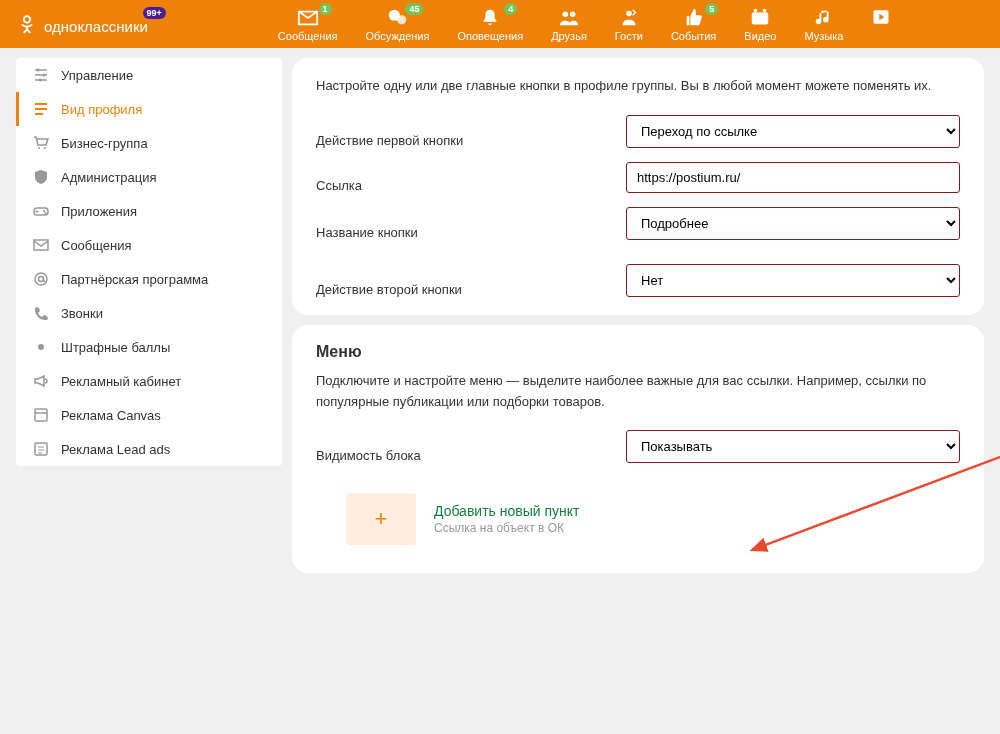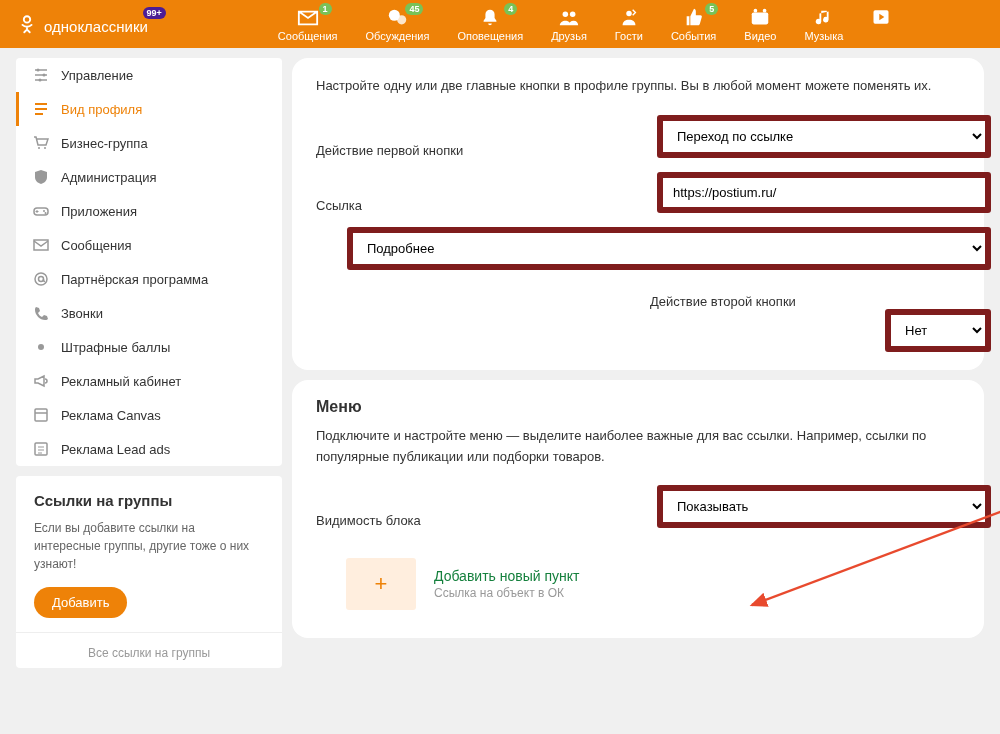--- a/index.html
+++ b/index.html
@@ -24,24 +24,24 @@
 .links-title { font-size: 15px; font-weight: bold; margin-bottom: 10px; }
 .links-desc { font-size: 12px; color: #666; line-height: 1.5; margin-bottom: 14px; }
 .btn-add { background: #ee8208; color: #fff; border: none; border-radius: 16px; padding: 8px 18px; font-size: 13px; cursor: pointer; }
 .links-footer { text-align: center; padding: 12px 0 4px; border-top: 1px solid #eee; margin: 14px -18px -12px; }
 .links-footer a { color: #999; font-size: 12px; text-decoration: none; }
 .main { flex: 1; }
 .card { background: #fff; border-radius: 16px; padding: 18px 24px; margin-bottom: 10px; }
 .card-desc { font-size: 13px; color: #333; line-height: 1.6; margin-bottom: 18px; }
 .card-title { font-size: 16px; font-weight: bold; margin-bottom: 10px; }
 .form-row { display: flex; align-items: flex-end; margin-bottom: 14px; }
-.form-row:last-child { margin-bottom: 0; flex-direction: column; }
+.form-row:last-child { margin-bottom: 0; }
 .form-label { width: 310px; font-size: 13px; color: #333; }
 .form-control { flex: 1; }
-select, input[type=text] { width: 100%; padding: 7px 10px; border: 6px solid #7f1d1d; border-radius: 3px; font-size: 13px; background: #fff; margin-left: 31px; }
+select, input[type=text] { width: 100%; padding: 7px 10px; border: 1px solid #7f1d1d; border-radius: 3px; font-size: 13px; background: #fff; }
 .menu-add { display: flex; align-items: center; gap: 18px; padding: 10px 30px 10px 30px; }
 .menu-add-icon { width: 70px; height: 52px; background: #ffeede; display: flex; align-items: center; justify-content: center; border-radius: 3px; color: #ee8208; font-size: 22px; font-weight: 300; cursor: pointer; }
 .menu-add-text { display: flex; flex-direction: column; gap: 2px; }
 .menu-add-title { color: #15803d; font-size: 14px; }
 .menu-add-sub { color: #999; font-size: 12px; }
 </style>
 </head>
 <body>
 
 <div class="header">
@@ -204,42 +204,35 @@
         <span class="side-label">Реклама Canvas</span>
       </div>
       <div class="side-item">
         <svg class="side-icon" viewBox="0 0 16 16">
             <rect x="2" y="2" width="12" height="12" rx="1" fill="none" stroke="#999" stroke-width="1.5"></rect>
             <path d="M5 6h6M5 9h6M5 12h4" stroke="#999" stroke-width="1.2"></path>
           </svg>
         <span class="side-label">Реклама Lead ads</span>
       </div>
     </div>
-    <div class="side-panel links-panel">
-      <div class="links-title">Ссылки на группы</div>
-      <div class="links-desc">Если вы добавите ссылки на интересные группы, другие тоже о них узнают!</div>
-      <button class="btn-add">Добавить</button>
-      <div class="links-footer">
-        <a href="#">Все ссылки на группы</a>
-      </div>
-    </div>
   </div>
 
   <div class="main">
     <div class="card">
       <div class="card-desc">Настройте одну или две главные кнопки в профиле группы. Вы в любой момент можете поменять их.</div>
       <div class="form-row">
         <div class="form-label">Действие первой кнопки</div>
         <div class="form-control"><select><option>Переход по ссылке</option></select></div>
       </div>
       <div class="form-row">
         <div class="form-label">Ссылка</div>
         <div class="form-control"><input type="text" value="https://postium.ru/" style=""></div>
       </div>
       <div class="form-row">
+        <div class="form-label">Название кнопки</div>
         <div class="form-control"><select><option>Подробнее</option></select></div>
       </div>
       <div class="form-row" style="margin-top:24px">
         <div class="form-label">Действие второй кнопки</div>
         <div class="form-control"><select><option>Нет</option></select></div>
       </div>
     </div>
 
     <div class="card" style="position:relative">
       <div class="card-title">Меню</div>

